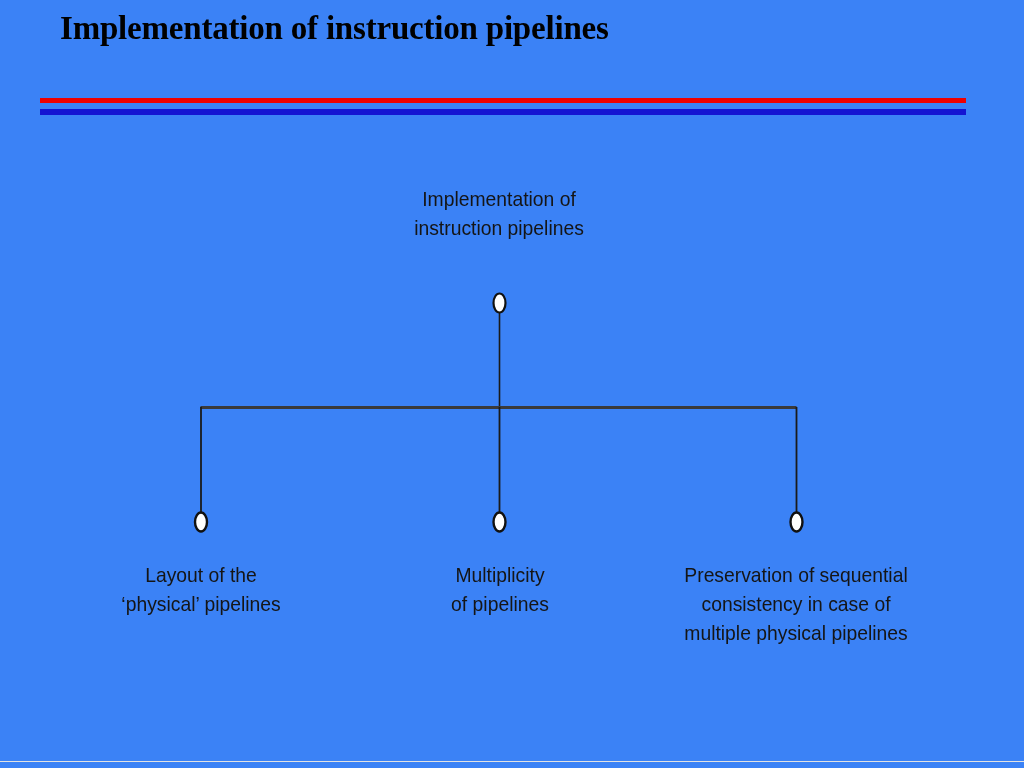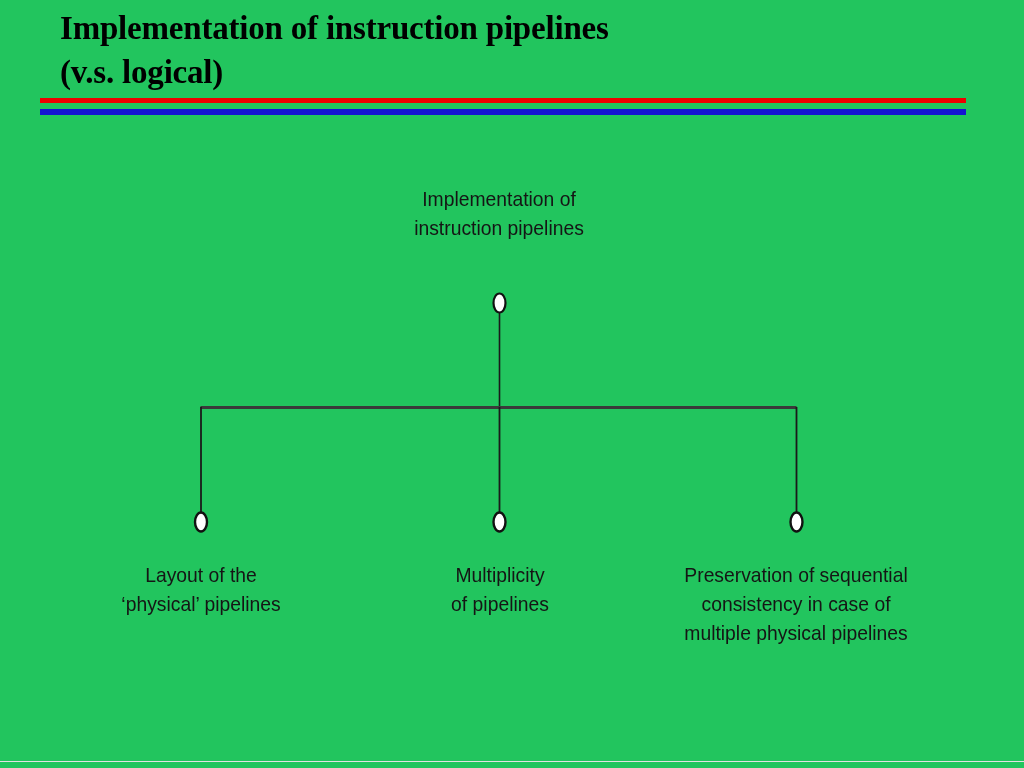--- a/index.html
+++ b/index.html
@@ -12,21 +12,21 @@
     height: 768px;
     background: #ffffff;
     font-family: "Liberation Sans", sans-serif;
     overflow: hidden;
   }
 
   #slide {
     position: relative;
     width: 1024px;
     height: 768px;
-    background: #22c55e;
+    background: #3b82f6;
   }
 
   
   #title-block {
     position: absolute;
     left: 60px;
     top: 6px;
     width: 920px;
   }
   .title-line {
@@ -116,21 +116,20 @@
 
   .lbl-row { display: block; }
 </style>
 </head>
 <body>
 
 <div id="slide">
 
   <div id="title-block">
     <div class="title-line">Implementation of instruction pipelines</div>
-    <div class="title-line">(v.s. logical)</div>
   </div>
 
   <div id="rule-red"></div>
   <div id="rule-blue"></div>
   <div id="rule-footer"></div>
 
   <div id="diagram">
 
     <svg width="1024" height="560" viewBox="0 0 1024 560">
 

